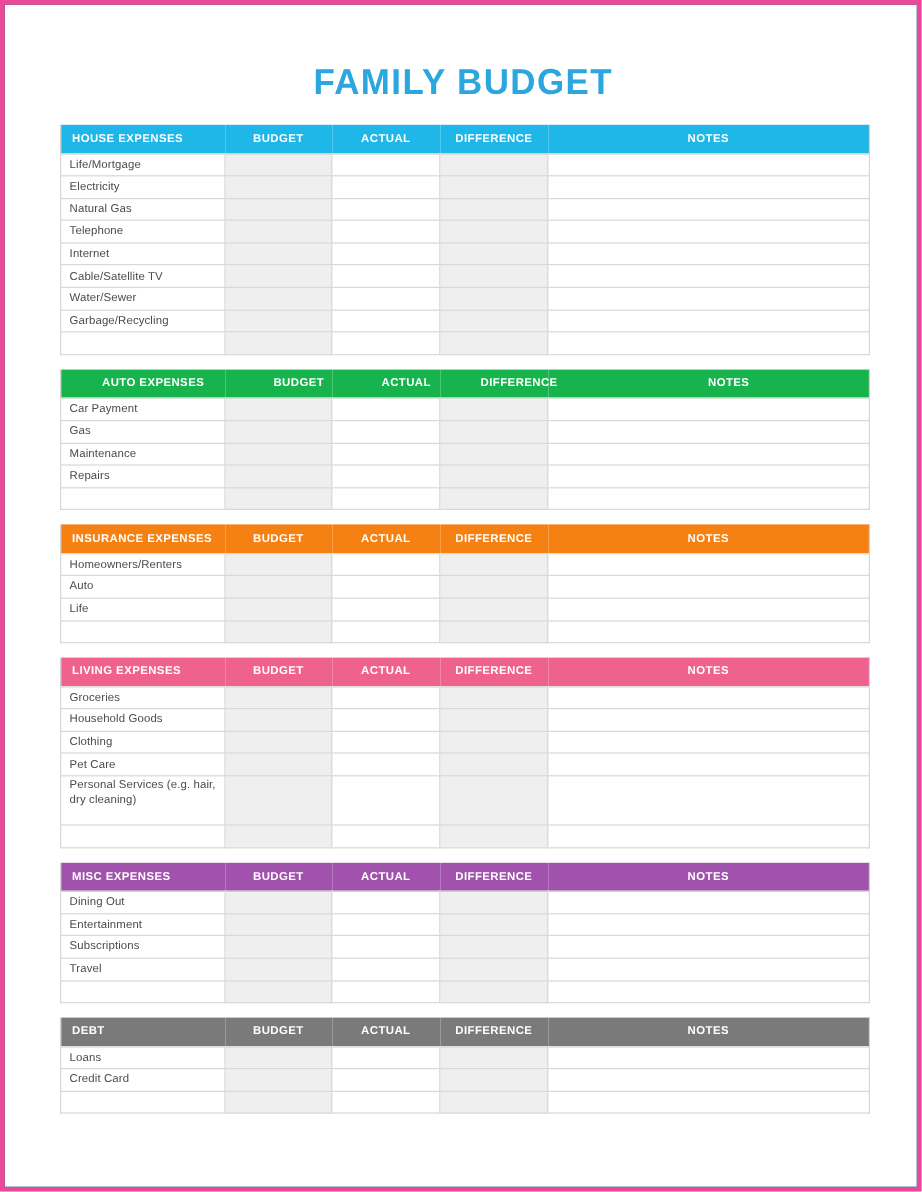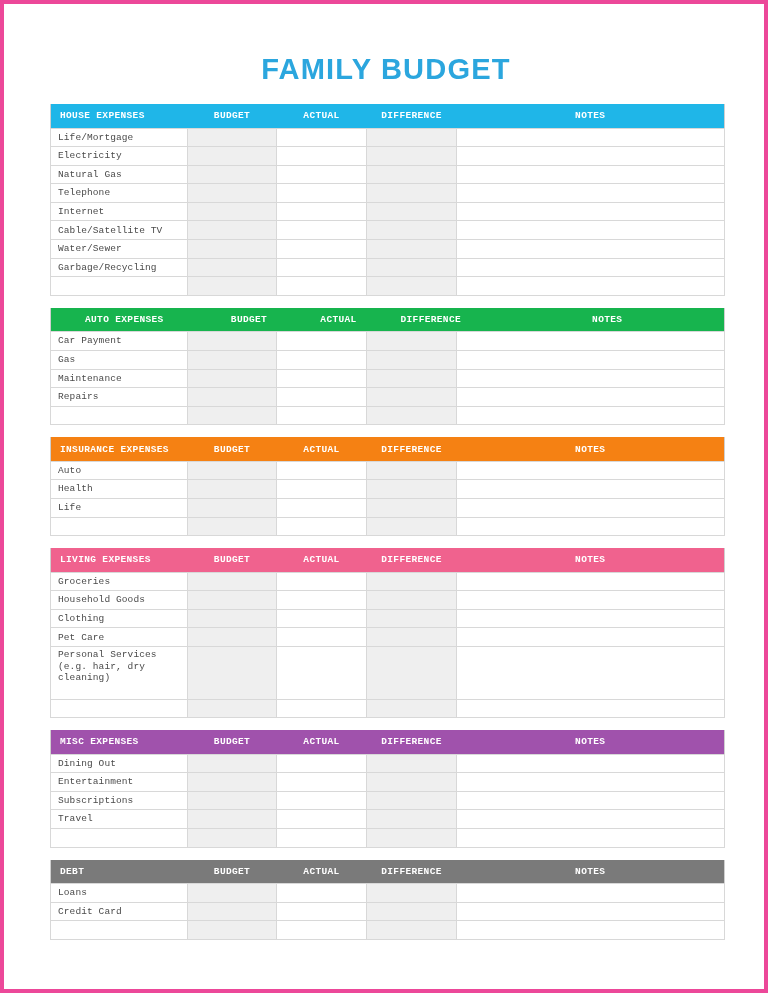--- a/index.html
+++ b/index.html
@@ -42,21 +42,20 @@
   }
 
   
   .section {
     width: 674px;
     margin: 0 0 12px 8px;
     border-collapse: collapse;
     table-layout: fixed;
     border: 1px solid #CFCFCF;
     border-top: none;
-    font-family: Liberation Mono, monospace;
   }
 
   .section col.c-item  { width: 137px; }
   .section col.c-bud   { width: 89px; }
   .section col.c-act   { width: 90px; }
   .section col.c-dif   { width: 90px; }
   .section col.c-note  { width: 268px; }
 
   thead th {
     height: 24px;
@@ -265,28 +264,28 @@
             <tr>
               <th class="h-item">INSURANCE EXPENSES</th>
               <th class="h-num">BUDGET</th>
               <th class="h-num">ACTUAL</th>
               <th class="h-num">DIFFERENCE</th>
               <th class="h-note">NOTES</th>
             </tr>
           </thead>
           <tbody>
             <tr>
+              <td class="t-item">Homeowners/Renters</td>
+              <td class="t-bud"></td>
+              <td class="t-act"></td>
+              <td class="t-dif"></td>
+              <td class="t-note"></td>
+            </tr>
+            <tr>
               <td class="t-item">Auto</td>
-              <td class="t-bud"></td>
-              <td class="t-act"></td>
-              <td class="t-dif"></td>
-              <td class="t-note"></td>
-            </tr>
-            <tr>
-              <td class="t-item">Health</td>
               <td class="t-bud"></td>
               <td class="t-act"></td>
               <td class="t-dif"></td>
               <td class="t-note"></td>
             </tr>
             <tr>
               <td class="t-item">Life</td>
               <td class="t-bud"></td>
               <td class="t-act"></td>
               <td class="t-dif"></td>

